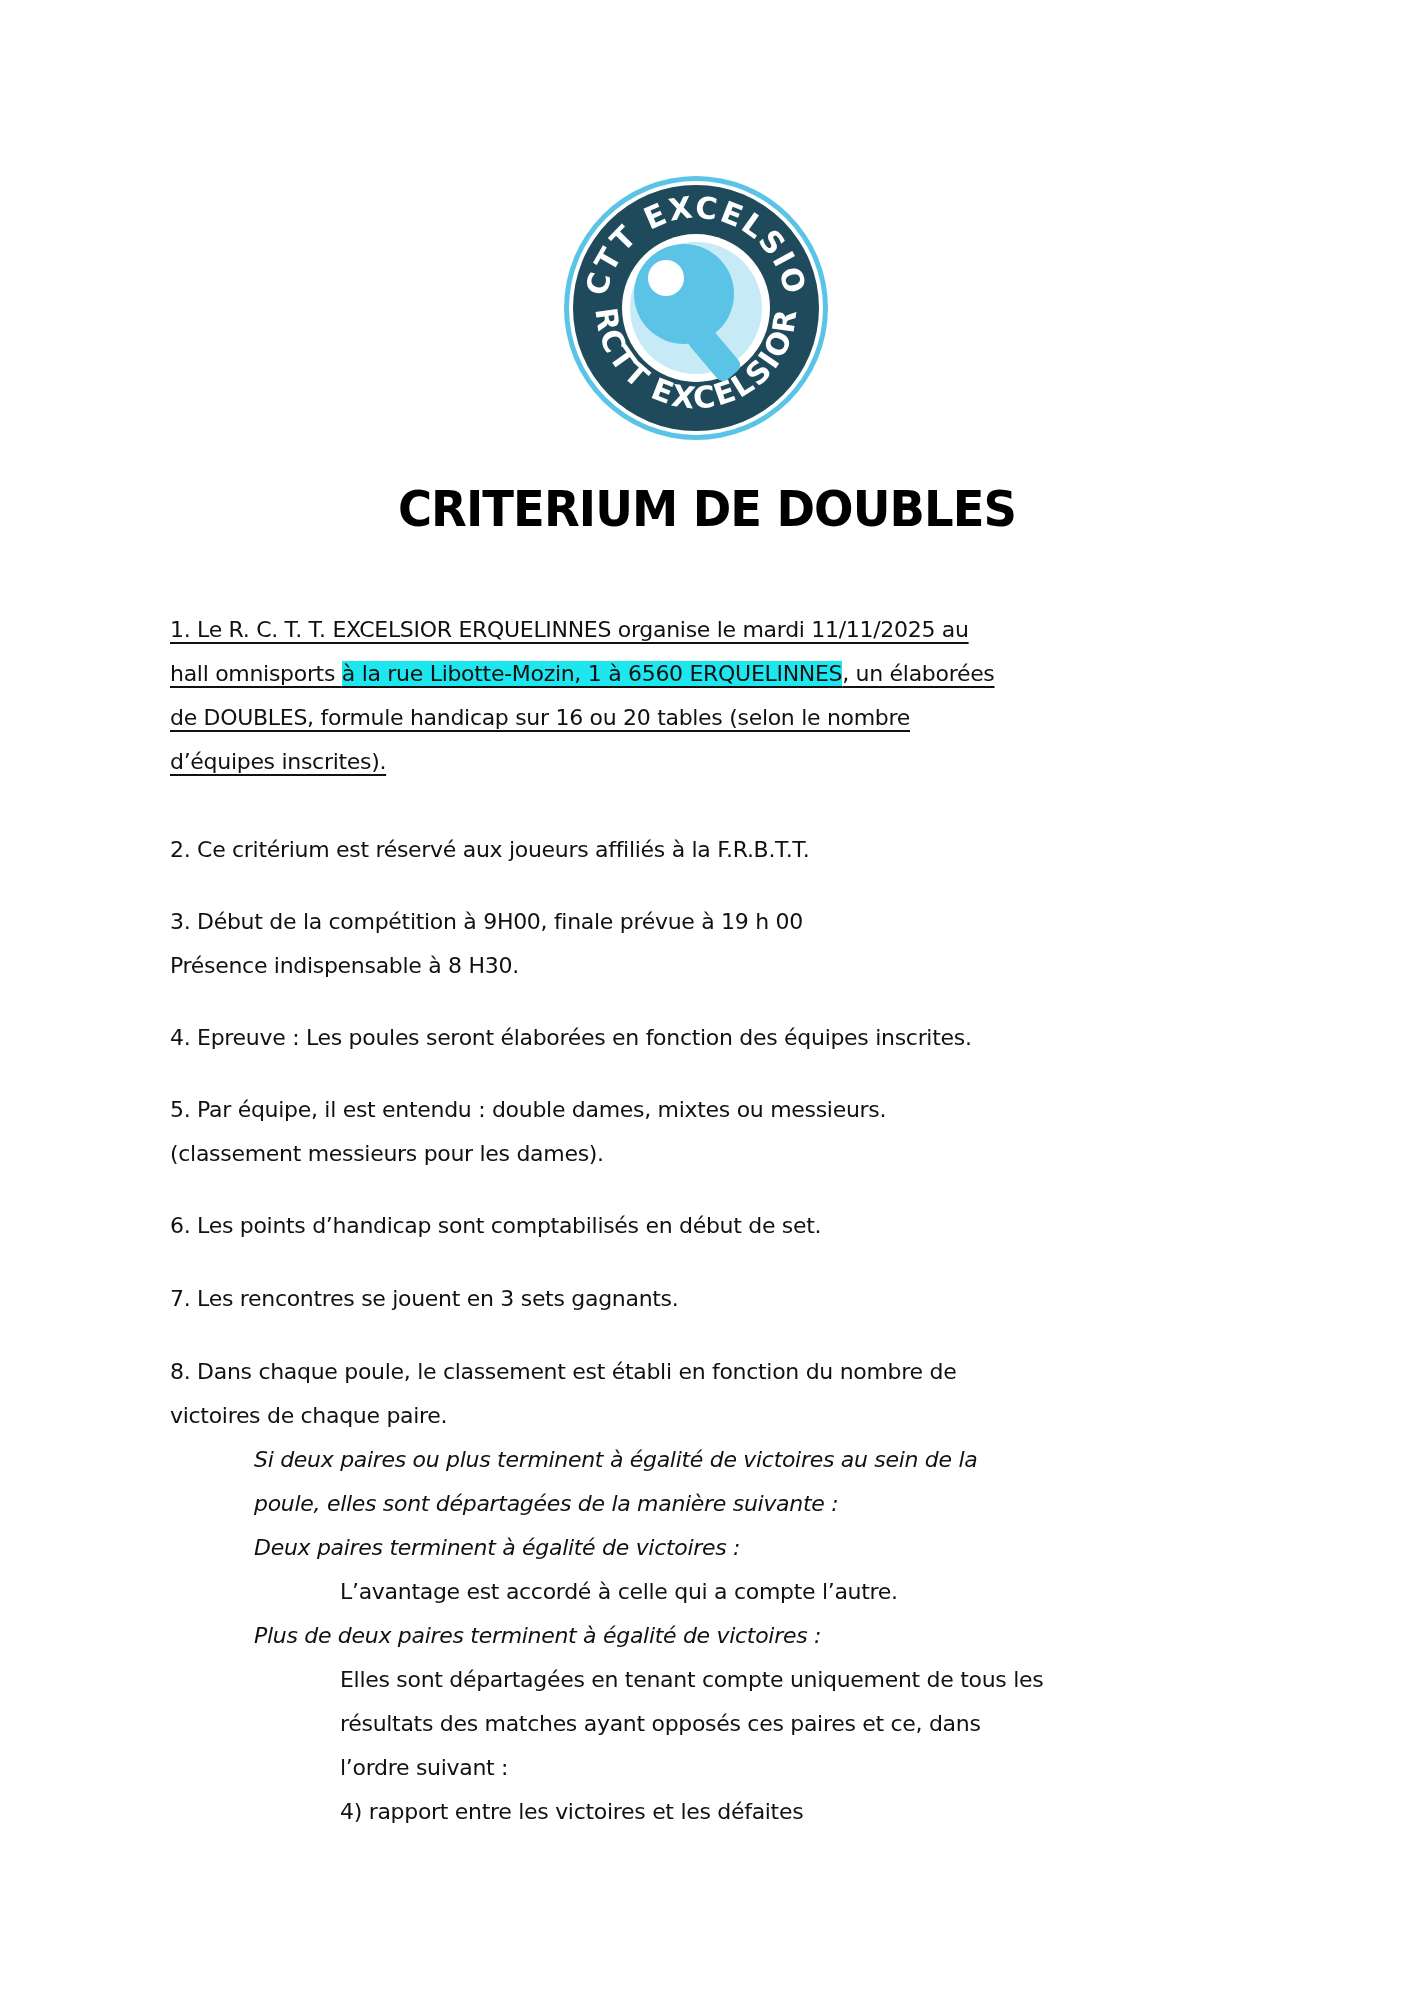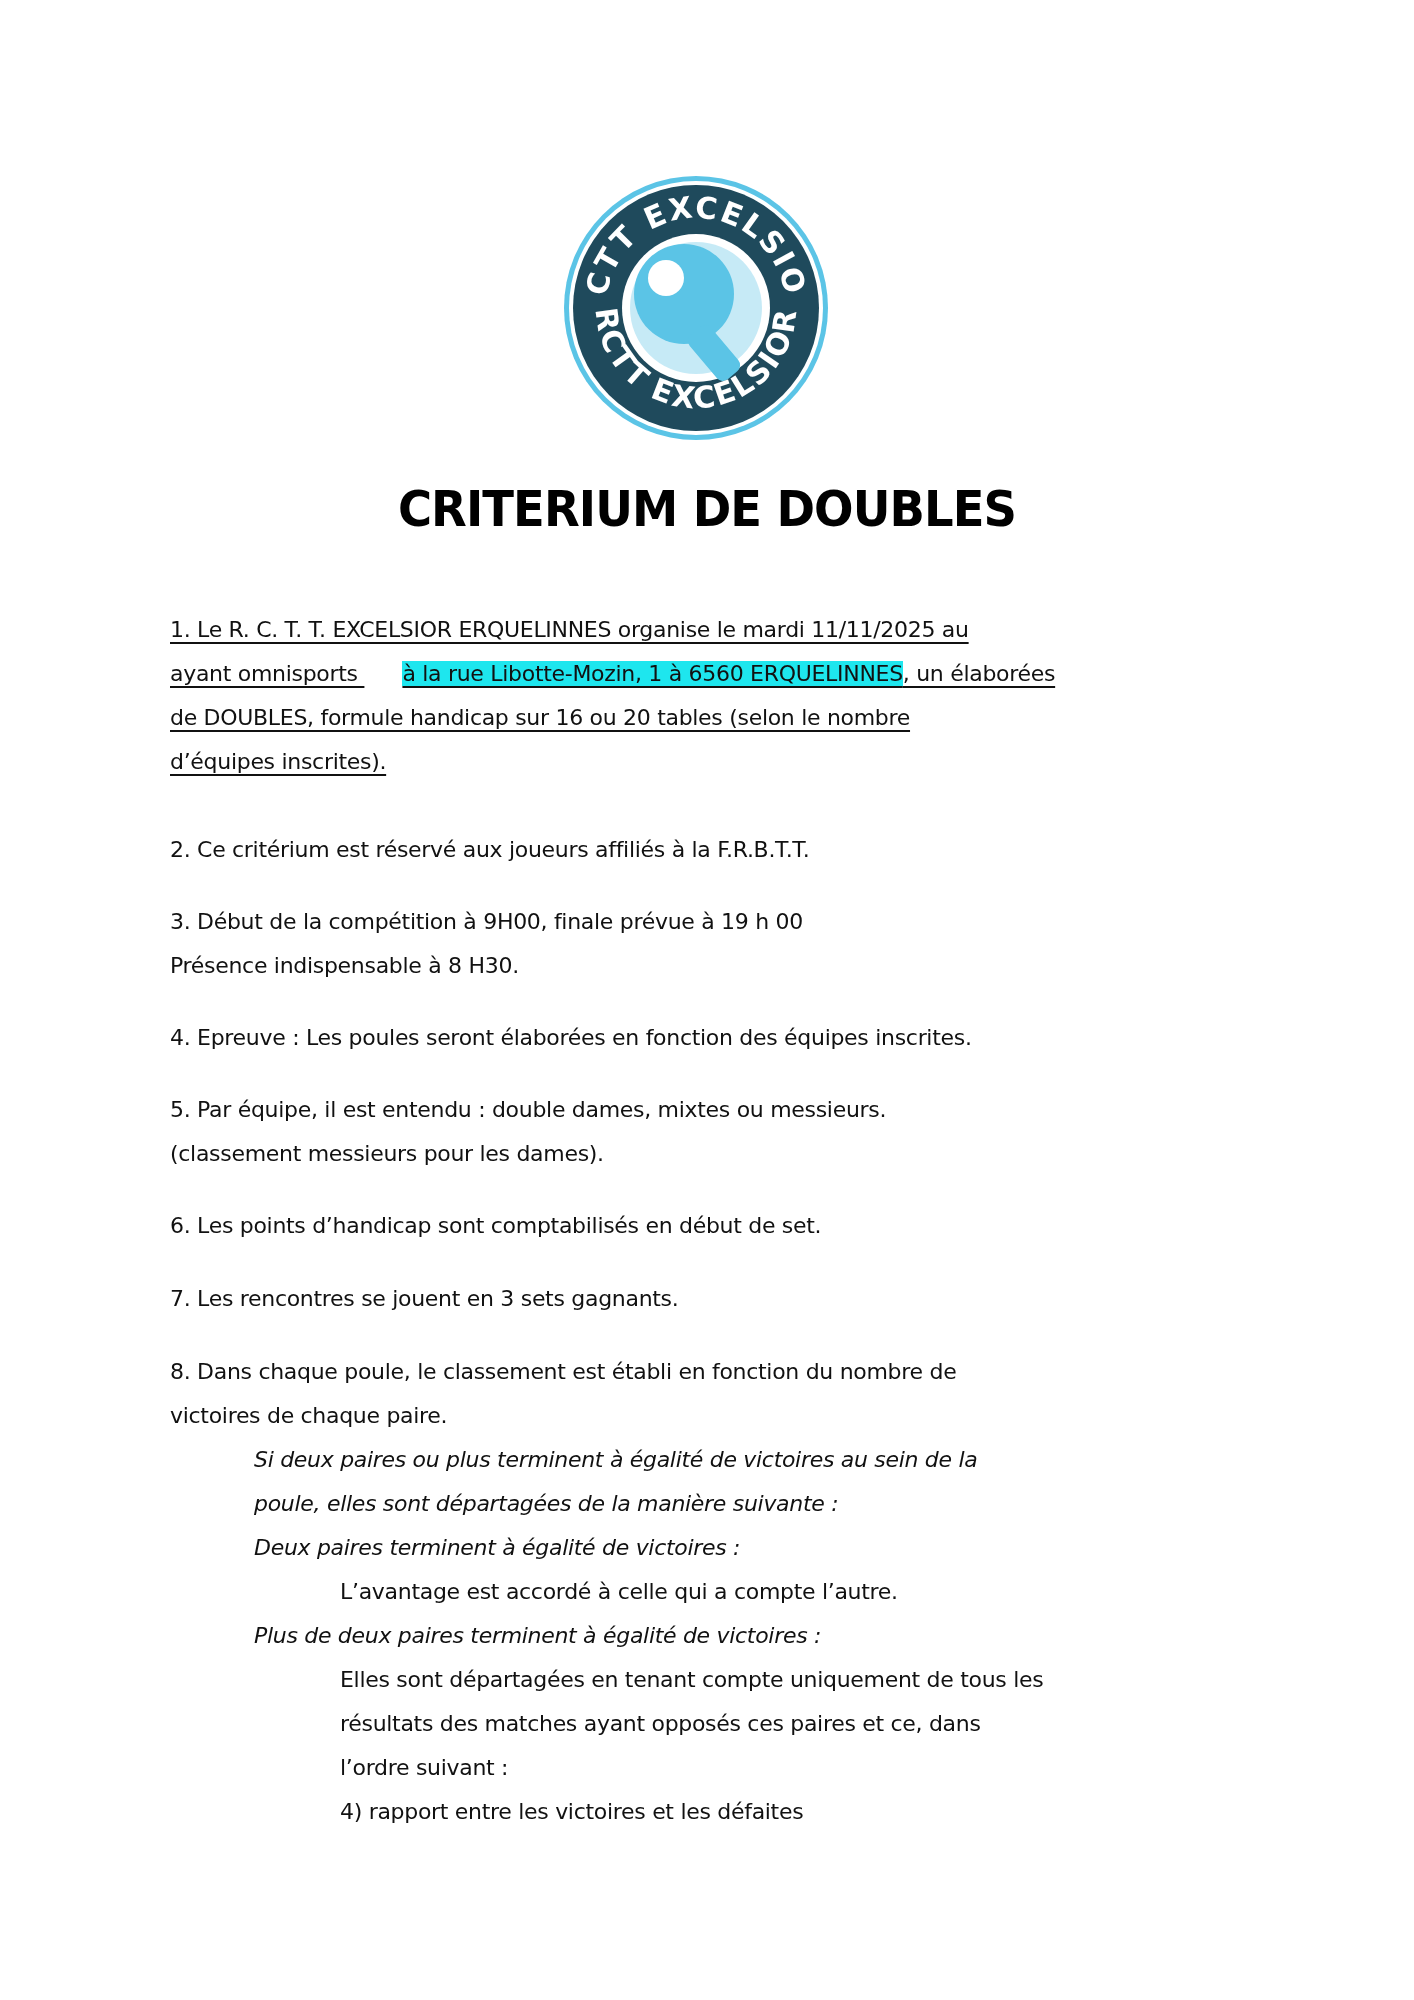--- a/index.html
+++ b/index.html
@@ -7,21 +7,21 @@
          font-family: "DejaVu Sans", sans-serif; color: #111; }
   .logo { position: absolute; left: 562px; top: 174px; width: 268px; height: 268px; }
   .title { position: absolute; left: 0; width: 1414px; top: 480px; text-align: center;
            font-family: "DejaVu Sans", sans-serif; font-weight: bold; font-size: 50px;
            letter-spacing: -1px; color: #000; transform: scaleX(0.93); }
   .line { position: absolute; left: 170px; font-size: 22px; line-height: 44px; white-space: nowrap;
           letter-spacing: -0.3px; color: #111; }
   .ind1 { left: 254px; font-style: italic; }
   .ind2 { left: 340px; }
   .u { text-decoration: underline; text-underline-offset: 5px; text-decoration-thickness: 2px; }
-  .hl { background: #1ee6ee; margin-left: 38px; }
+  .hl { background: #1ee6ee; }
 </style>
 </head>
 <body>
 
 <div class="logo">
   <svg width="268" height="268" viewBox="0 0 268 268">
     <defs>
       <path id="arcTop" d="M 44 134 A 90 90 0 0 1 224 134"></path>
       <path id="arcBot" d="M 34 134 A 100 100 0 0 0 234 134"></path>
     </defs>
@@ -38,21 +38,21 @@
     </text>
     <text font-family="DejaVu Sans, sans-serif" font-weight="bold" font-size="30" fill="#ffffff" letter-spacing="2">
       <textPath href="#arcBot" startOffset="50%" text-anchor="middle">RCTT EXCELSIOR</textPath>
     </text>
   </svg>
 </div>
 
 <div class="title">CRITERIUM DE DOUBLES</div>
 
 <div class="line" style="top:608px"><span class="u">1. Le R. C. T. T.  EXCELSIOR ERQUELINNES organise le mardi 11/11/2025 au</span></div>
-<div class="line" style="top:652px"><span class="u">ayant omnisports </span><span class="u hl">à la rue Libotte-Mozin, 1 à 6560 ERQUELINNES</span><span class="u">, un élaborées</span></div>
+<div class="line" style="top:652px"><span class="u">hall omnisports </span><span class="u hl">à la rue Libotte-Mozin, 1 à 6560 ERQUELINNES</span><span class="u">, un élaborées</span></div>
 <div class="line" style="top:696px"><span class="u">de DOUBLES, formule handicap sur 16 ou 20 tables (selon le nombre</span></div>
 <div class="line" style="top:740px"><span class="u">d’équipes inscrites).</span></div>
 
 <div class="line" style="top:828px">2. Ce critérium est réservé aux joueurs affiliés à la F.R.B.T.T.</div>
 
 <div class="line" style="top:900px">3. Début de la compétition à 9H00, finale prévue à 19 h 00</div>
 <div class="line" style="top:944px">Présence indispensable à 8 H30.</div>
 
 <div class="line" style="top:1016px">4. Epreuve : Les poules seront élaborées en fonction des équipes inscrites.</div>
 

